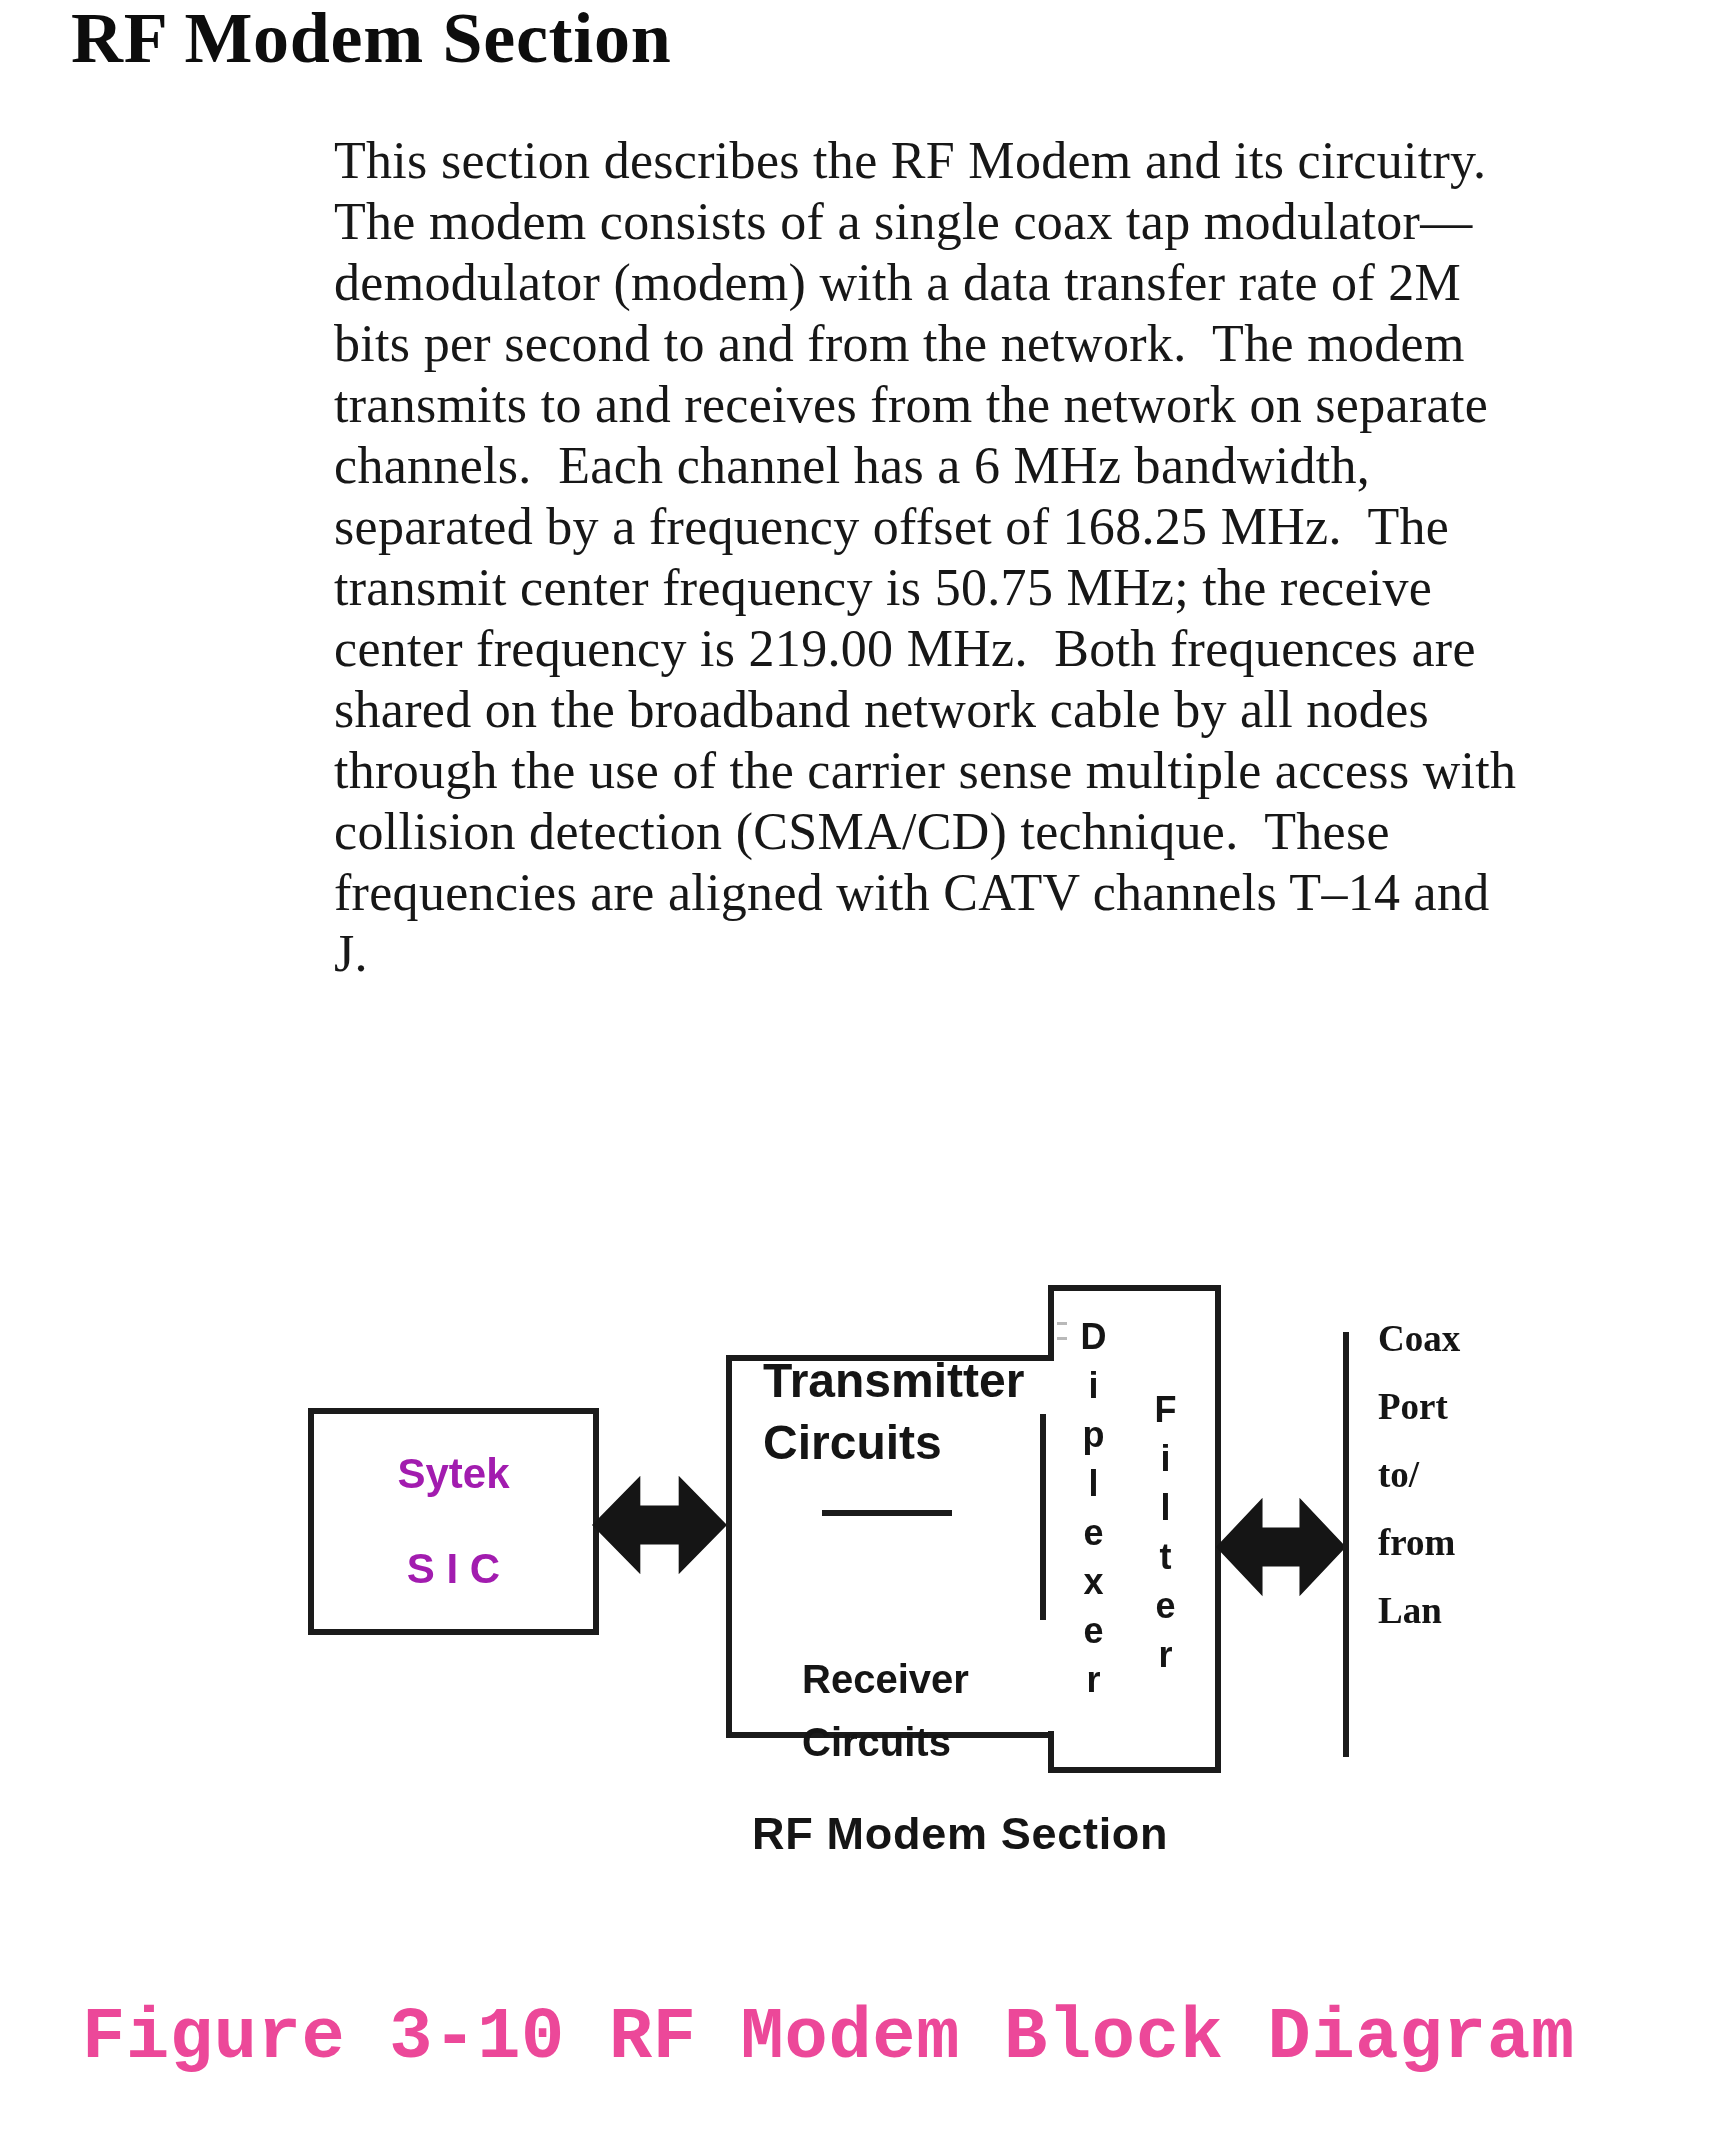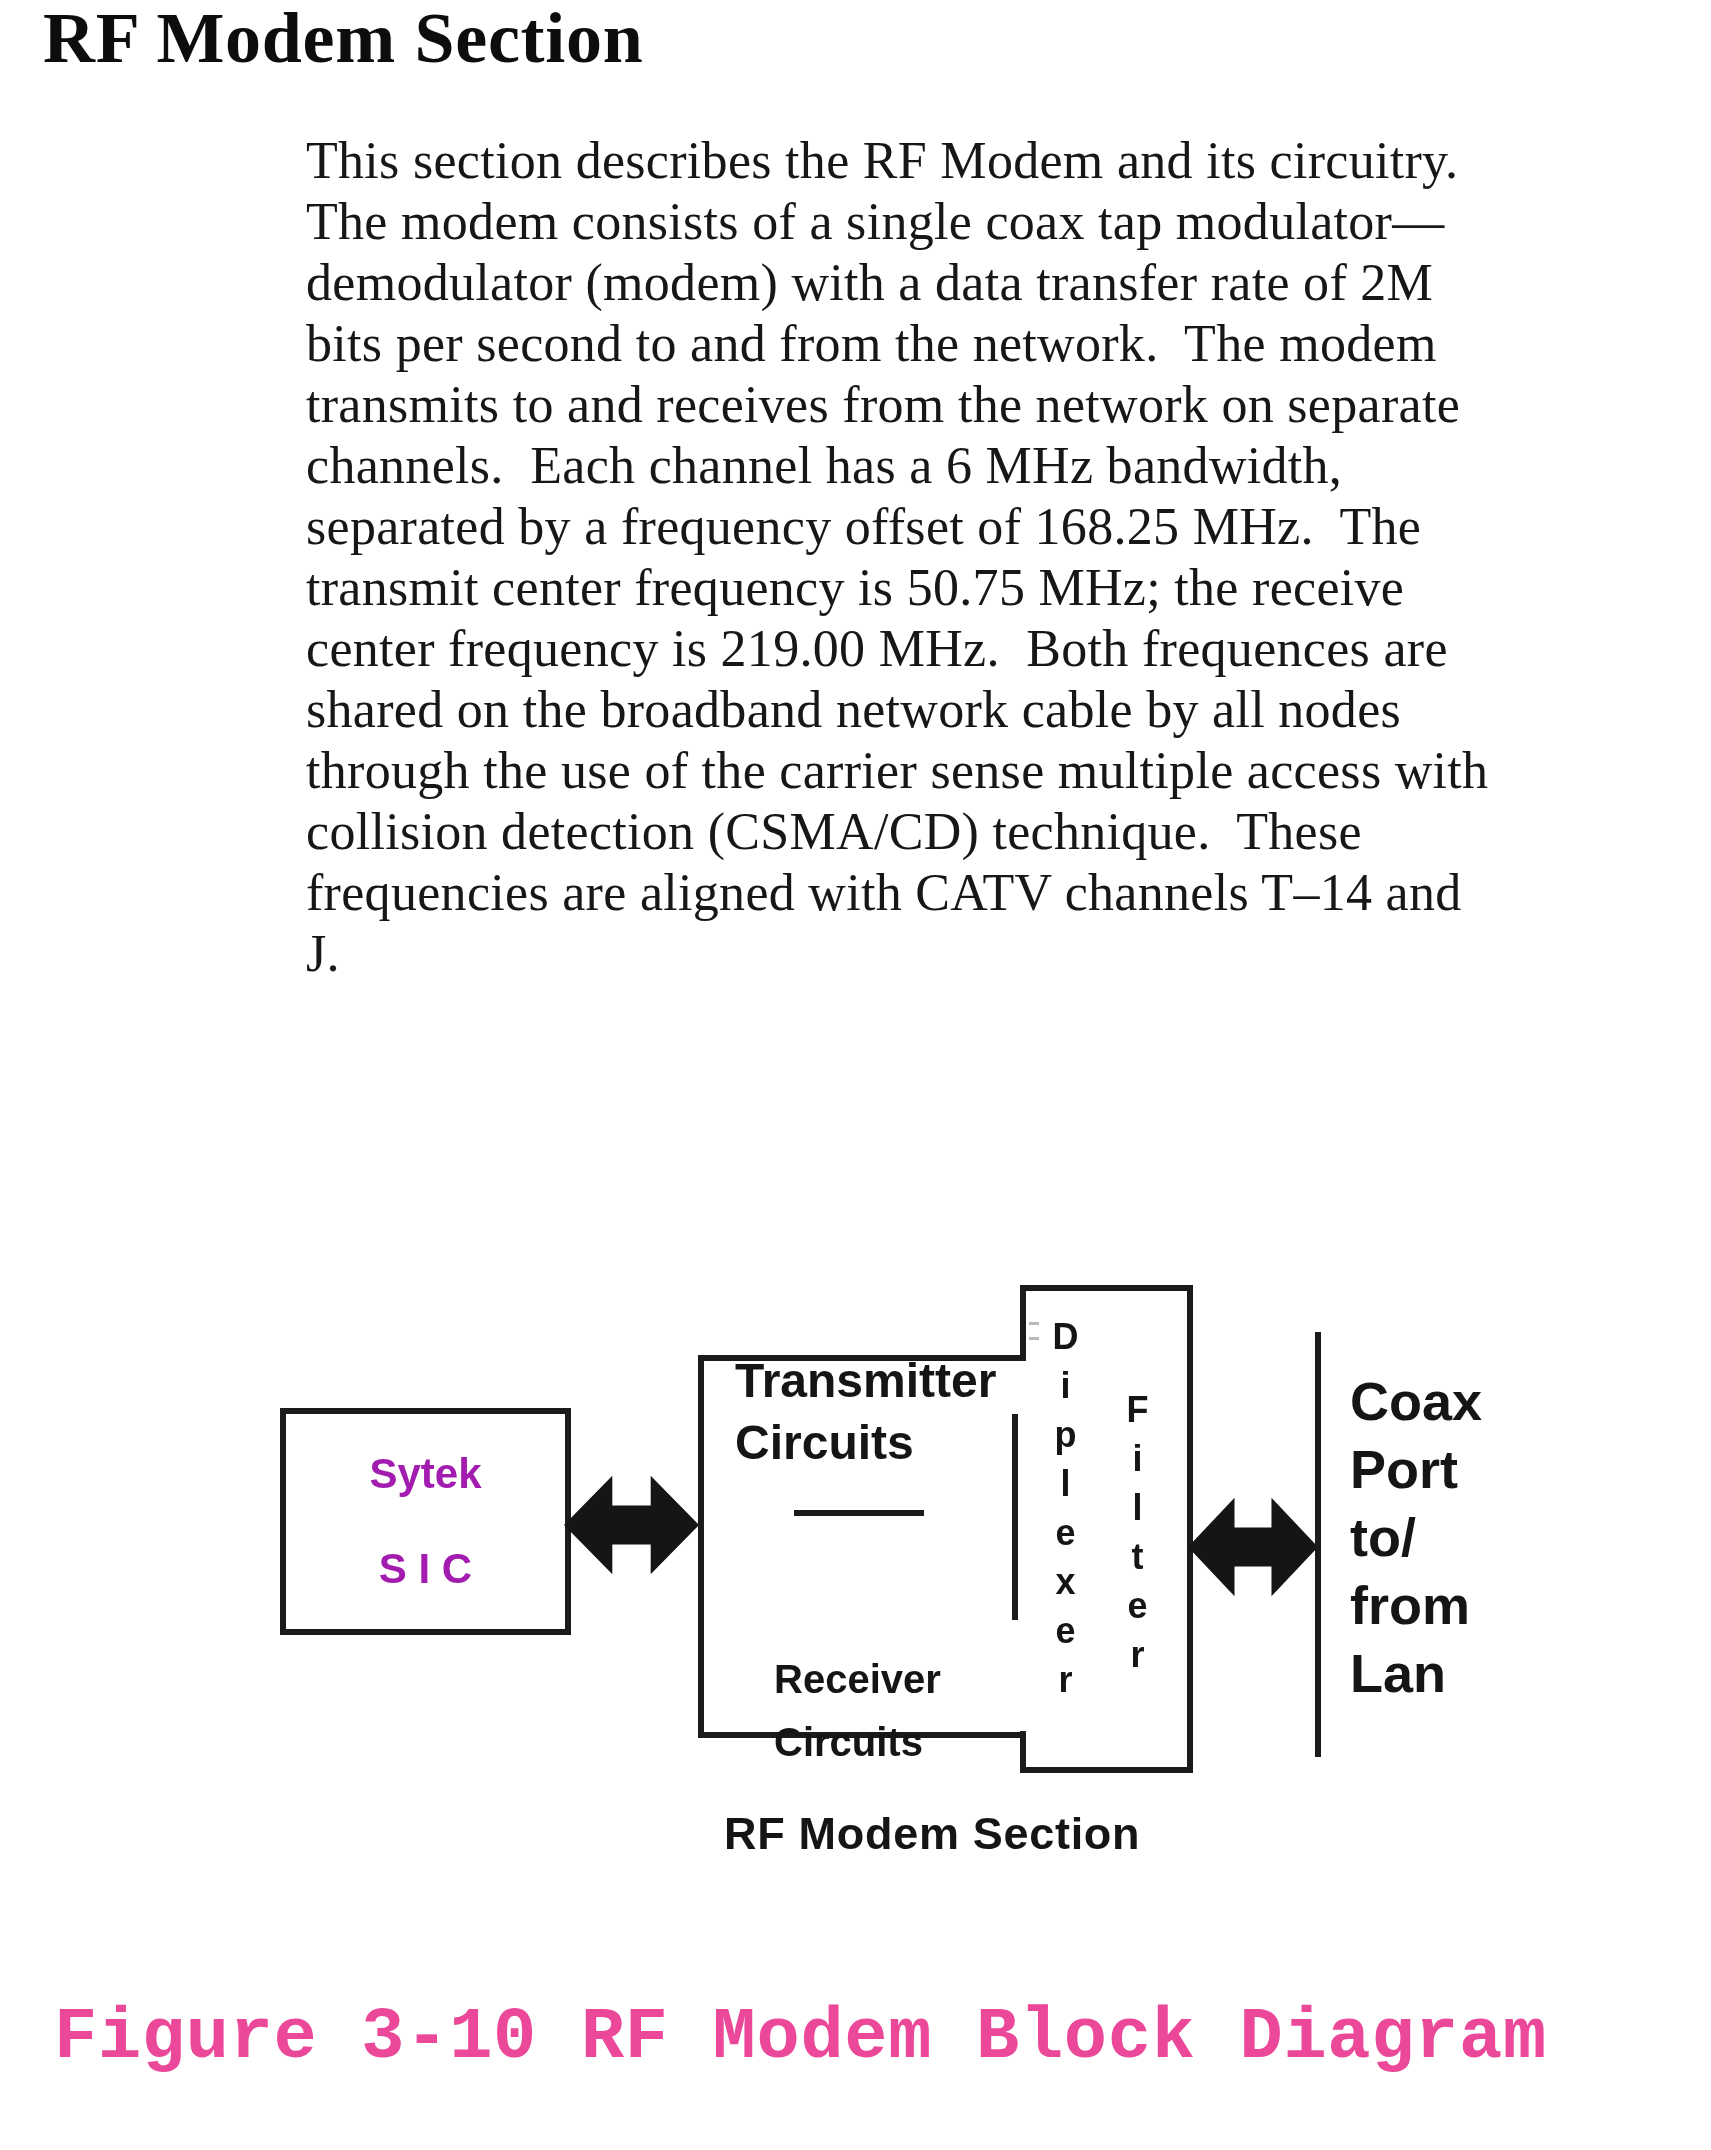--- a/index.html
+++ b/index.html
@@ -4,21 +4,21 @@
 <style>
   * { margin: 0; padding: 0; box-sizing: border-box; }
   html, body { background: #ffffff; }
   body {
     width: 1712px; height: 2151px;
     position: relative;
     font-family: "Liberation Serif", serif;
     color: #141414;
     overflow: hidden;
   }
-  .page { position: absolute; inset: 0; background: #ffffff; }
+  .page { position: absolute; inset: 0; background: #ffffff; margin-left: 28px; }
 
   
   .title {
     position: absolute; left: 43px; top: -2.8px;
     font-family: "Liberation Serif", serif;
     font-size: 72px; font-weight: 700;
     letter-spacing: 0.7px; color: #0d0d0d;
     white-space: pre-wrap;
   }
   .para {
@@ -88,21 +88,21 @@
   .rx-label { position: absolute; left: 774px; top: 1648px; font-size: 40px; line-height: 63px; }
 
   .v-word { position: absolute; text-align: center; font-size: 36px; line-height: 49px; }
   .dpx-word { left: 1041px; top: 1312px; width: 49px; }
   .flt-word { left: 1113px; top: 1385px; width: 49px; }
 
   .coax-line {
     position: absolute; left: 1315px; top: 1332px;
     width: 6.3px; height: 425px; background: #1b1b1b;
   }
-  .coax-label { position: absolute; left: 1350px; top: 1367px; font-size: 54px; line-height: 68px; }
+  .coax-label { position: absolute; left: 1350px; top: 1305px; font-size: 37px; line-height: 68px; font-family: Liberation Serif, serif; }
 
   .diagram-label { position: absolute; left: 724px; top: 1808px; font-size: 45px; letter-spacing: 0.7px; }
 
   .arrow { position: absolute; }
   .arrow1 { left: 564px; top: 1473px; width: 135px; height: 104px; }
   .arrow2 { left: 1188px; top: 1495px; width: 130px; height: 104px; }
   .arrow polygon { fill: #151515; }
 
   
   .speck {

